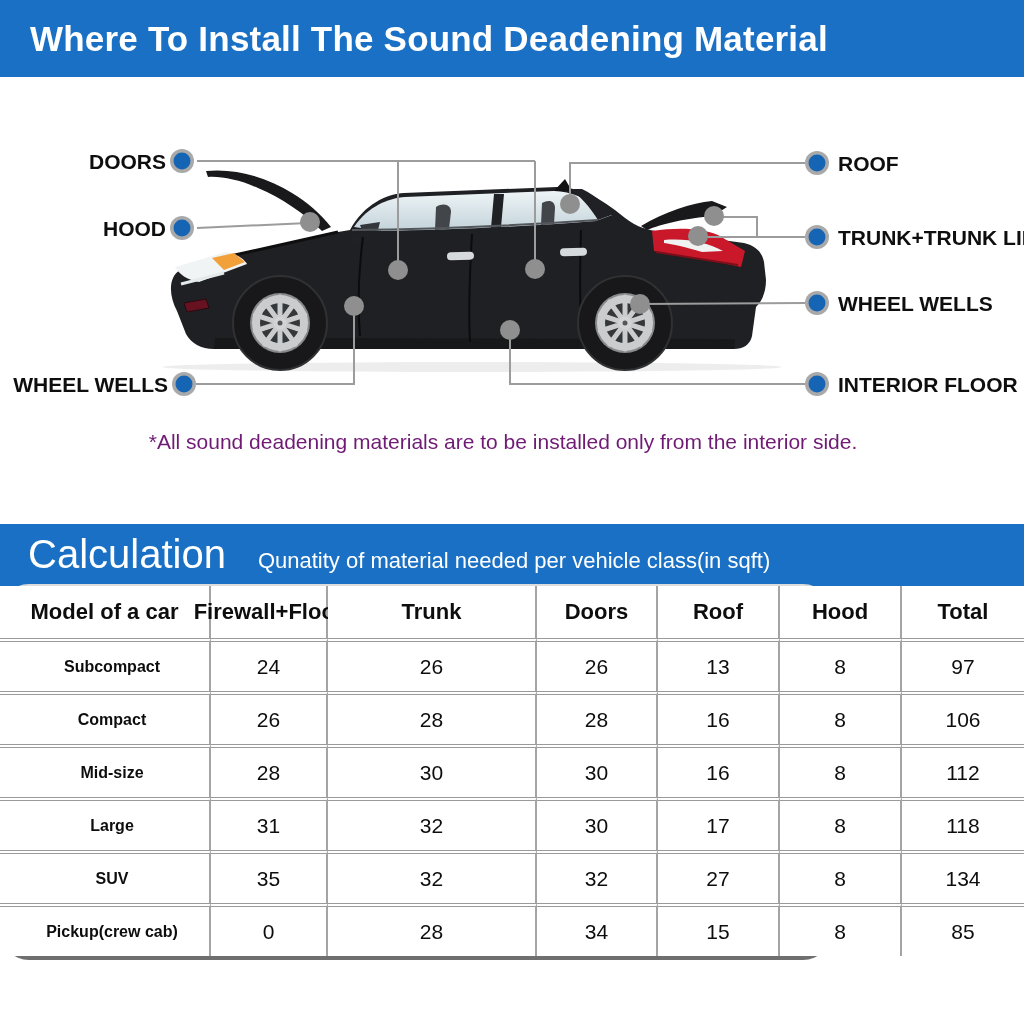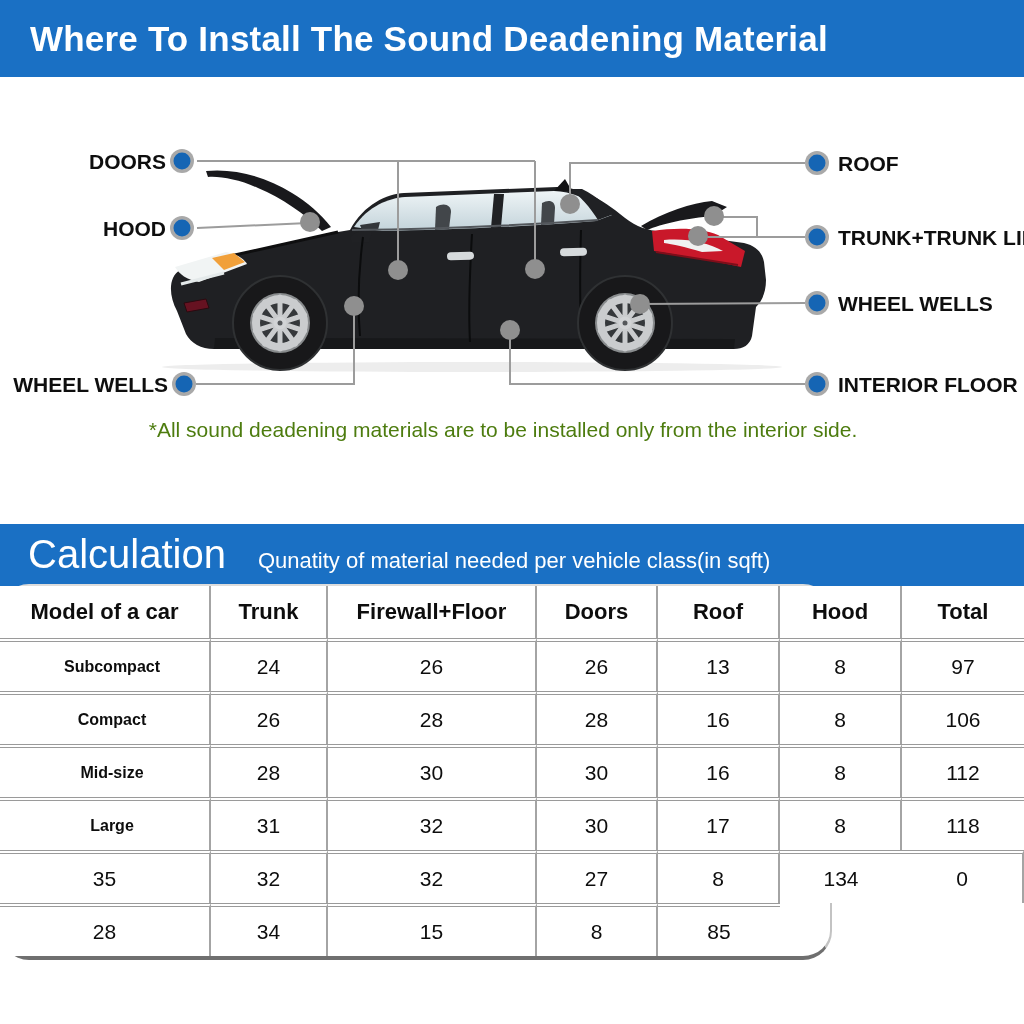--- a/index.html
+++ b/index.html
@@ -25,22 +25,22 @@
   .top-bar .title{
     color:#fff;font-size:35px;font-weight:bold;letter-spacing:.2px;white-space:nowrap;
   }
   .diagram-svg{position:absolute;left:0;top:0;width:1024px;height:520px;}
   .diagram-label{font-size:21px;font-weight:bold;fill:#0e0e0e;}
   .connector{stroke:var(--connector-gray);stroke-width:2;fill:none;}
   .car-dot{fill:var(--marker-dot-gray);}
   .label-dot-ring{fill:var(--dot-ring-gray);}
   .label-dot-core{fill:var(--label-dot-blue);}
   .note{
-    position:absolute;left:0;top:418px;width:1006px;text-align:center;
-    font-size:21px;color:#4d7c0f;
+    position:absolute;left:0;top:430px;width:1006px;text-align:center;
+    font-size:21px;color:#701a75;
   }
   .calc-bar{
     position:absolute;left:0;top:524px;width:1024px;height:74px;
     background:var(--accent-blue);display:flex;align-items:baseline;
     padding-left:28px;box-sizing:border-box;color:#fff;
   }
   .calc-bar .calc-title{font-size:40px;font-weight:normal;line-height:60px;}
   .calc-bar .calc-subtitle{font-size:22px;margin-left:32px;}
   .qty-table{
     position:absolute;left:0;top:584px;width:832px;box-sizing:border-box;
@@ -211,22 +211,22 @@
 <div class="note">*All sound deadening materials are to be installed only from the interior side.</div>
 
 <div class="calc-bar">
   <span class="calc-title">Calculation</span>
   <span class="calc-subtitle">Qunatity of material needed per vehicle class(in sqft)</span>
 </div>
 
 <div class="qty-table">
 
   <div class="th vline">Model of a car</div>
+  <div class="th vline">Firewall+Floor</div>
   <div class="th vline">Trunk</div>
-  <div class="th vline">Firewall+Floor</div>
   <div class="th vline">Doors</div>
   <div class="th vline">Roof</div>
   <div class="th vline">Hood</div>
   <div class="th">Total</div>
 
   <div class="row-label vline hline">Subcompact</div>
   <div class="val vline hline">24</div>
   <div class="val vline hline">26</div>
   <div class="val vline hline">26</div>
   <div class="val vline hline">13</div>
@@ -250,26 +250,28 @@
   <div class="val hline">112</div>
 
   <div class="row-label vline hline">Large</div>
   <div class="val vline hline">31</div>
   <div class="val vline hline">32</div>
   <div class="val vline hline">30</div>
   <div class="val vline hline">17</div>
   <div class="val vline hline">8</div>
   <div class="val hline">118</div>
 
+  <div class="row-label vline hline">SUV</div>
   <div class="val vline hline">35</div>
   <div class="val vline hline">32</div>
   <div class="val vline hline">32</div>
   <div class="val vline hline">27</div>
   <div class="val vline hline">8</div>
   <div class="val hline">134</div>
 
+  <div class="row-label vline hline">Pickup(crew cab)</div>
   <div class="val vline hline">0</div>
   <div class="val vline hline">28</div>
   <div class="val vline hline">34</div>
   <div class="val vline hline">15</div>
   <div class="val vline hline">8</div>
   <div class="val hline">85</div>
 </div>
 
 </body></html>

